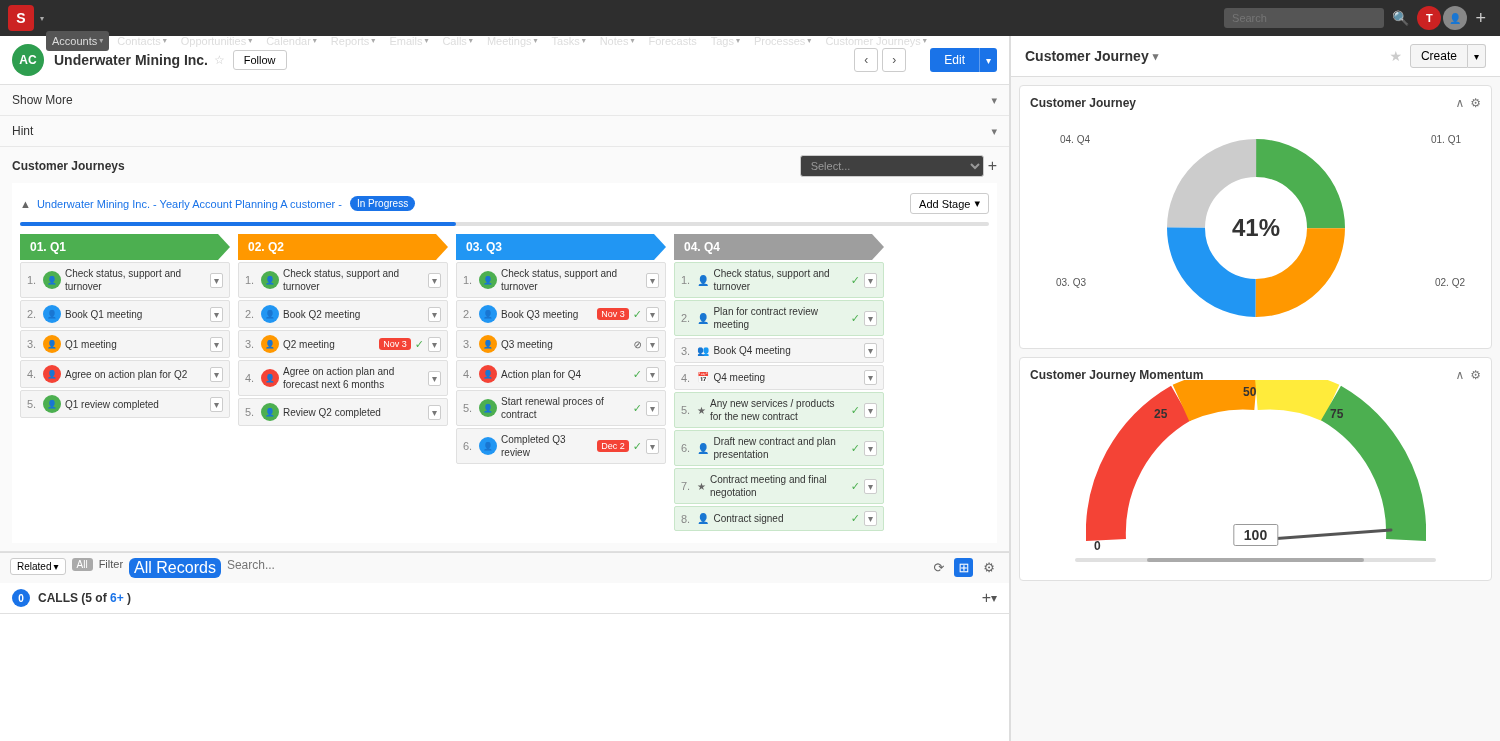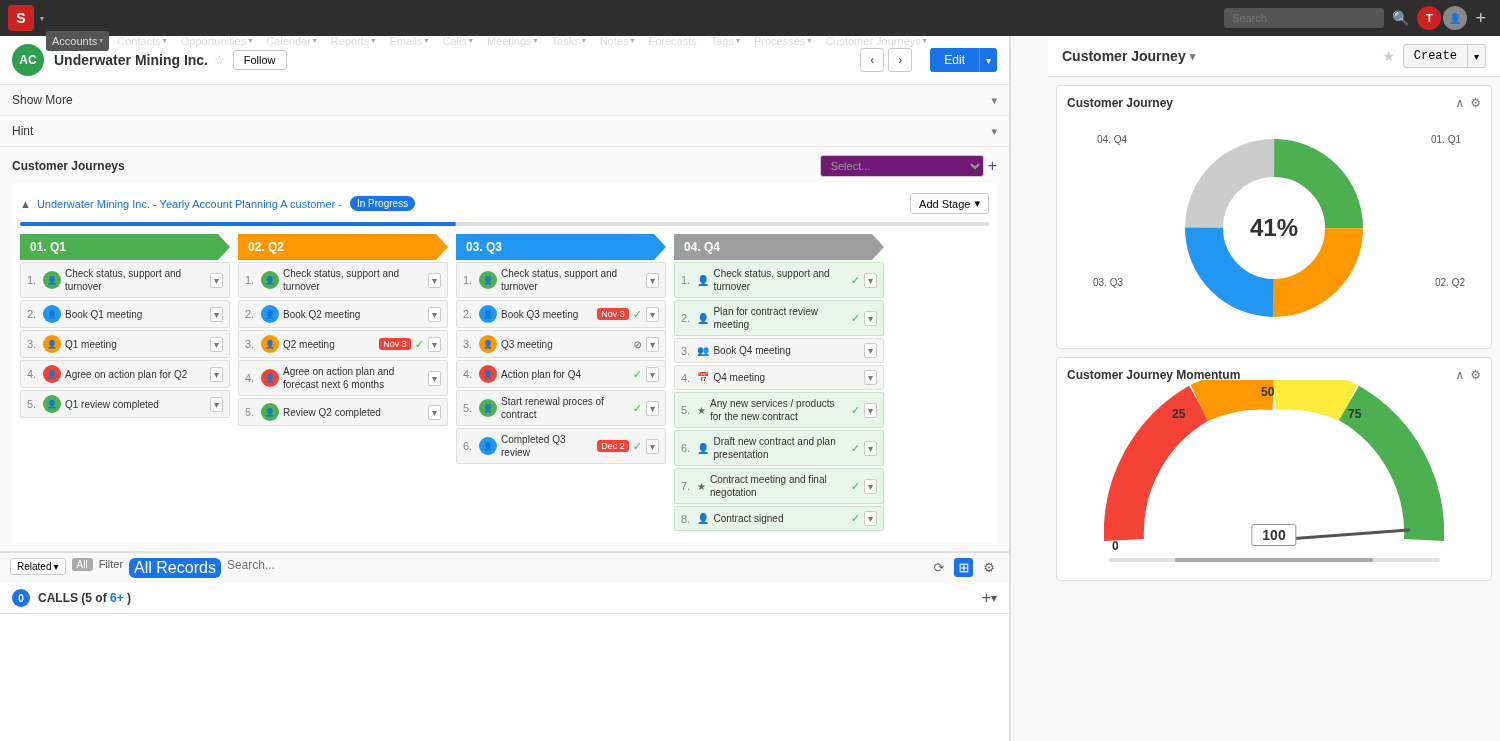--- a/index.html
+++ b/index.html
@@ -43,21 +43,21 @@
 
     
     .collapsible-row { display: flex; align-items: center; padding: 8px 12px; border-bottom: 1px solid #e8e8e8; cursor: pointer; background: #fafafa; }
     .collapsible-label { font-size: 12px; color: #333; flex: 1; }
     .collapsible-chevron { font-size: 11px; color: #777; }
 
     
     .cj-section { padding: 8px 12px; border-bottom: 1px solid #e0e0e0; background: #fafafa; }
     .cj-header { display: flex; align-items: center; margin-bottom: 6px; }
     .cj-label { font-size: 12px; font-weight: bold; color: #333; flex: 1; }
-    .cj-select { border: 1px solid #ccc; background: #701a75; padding: 3px 6px; font-size: 11px; width: 164px; color: #999; border-radius: 3px; }
+    .cj-select { border: 1px solid #ccc; background: #404040; padding: 3px 6px; font-size: 11px; width: 184px; color: #999; border-radius: 3px; }
     .cj-add-btn { background: none; border: none; color: #555; font-size: 16px; cursor: pointer; margin-left: 4px; }
 
     
     .journey-container { padding: 8px; background: #fff; }
     .journey-title-bar { display: flex; align-items: center; margin-bottom: 6px; padding: 2px 0; }
     .journey-collapse-icon { color: #666; margin-right: 6px; cursor: pointer; font-size: 11px; }
     .journey-title-link { color: #1a73e8; font-size: 11px; text-decoration: none; cursor: pointer; }
     .in-progress-badge { background: #1a73e8; color: white; font-size: 10px; padding: 2px 7px; border-radius: 10px; margin-left: 8px; }
     .journey-spacer { flex: 1; }
     .add-stage-btn { border: 1px solid #ccc; background: white; padding: 3px 8px; font-size: 11px; cursor: pointer; border-radius: 3px; display: flex; align-items: flex-end; gap: 4px; }
@@ -102,30 +102,30 @@
     
     .calls-row { display: flex; align-items: center; padding: 6px 12px; border-bottom: 1px solid #e0e0e0; background: #fff; }
     .calls-num { background: #1a73e8; color: white; width: 18px; height: 18px; border-radius: 50%; display: flex; align-items: center; justify-content: center; font-size: 10px; font-weight: bold; margin-right: 8px; flex-shrink: 0; }
     .calls-label { font-size: 12px; font-weight: bold; color: #333; }
     .calls-link { color: #1a73e8; text-decoration: none; }
     .calls-spacer { flex: 1; }
     .calls-add-btn { cursor: pointer; color: #555; font-size: 16px; }
     .calls-chevron { cursor: pointer; color: #555; font-size: 12px; }
 
     
-    .right-panel { width: 490px; flex-shrink: 0; background: #f8f8f8; overflow-y: auto; border-left: 1px solid #ddd; padding-left: 37px; }
+    .right-panel { width: 490px; flex-shrink: 0; background: #f8f8f8; overflow-y: auto; border-left: 1px solid #ddd; }
 
     
     .right-header { display: flex; align-items: center; padding: 8px 14px; border-bottom: 1px solid #ddd; background: #fff; }
     .right-title { font-size: 14px; font-weight: bold; color: #333; display: flex; align-items: center; gap: 4px; }
     .right-title-chevron { font-size: 11px; color: #777; cursor: pointer; }
     .right-spacer { flex: 1; }
     .star-btn { color: #ccc; cursor: pointer; font-size: 14px; margin-right: 8px; }
     .create-btn-group { display: flex; }
-    .create-btn { background: #f5f5f5; border: 1px solid #ccc; padding: 4px 10px; font-size: 12px; cursor: pointer; border-radius: 3px 0 0 3px; font-family: Liberation Mono, monospace; }
+    .create-btn { background: #f5f5f5; border: 1px solid #ccc; padding: 4px 10px; font-size: 12px; cursor: pointer; border-radius: 3px 0 0 3px; }
     .create-dropdown-btn { background: #f5f5f5; border: 1px solid #ccc; border-left: none; padding: 4px 6px; cursor: pointer; border-radius: 0 3px 3px 0; font-size: 10px; }
 
     
     .chart-section { background: white; margin: 8px; border-radius: 4px; border: 1px solid #e0e0e0; padding: 10px; }
     .chart-section-header { display: flex; align-items: center; margin-bottom: 8px; }
     .chart-section-title { font-size: 12px; font-weight: bold; color: #333; flex: 1; }
     .chart-collapse-btn { color: #777; cursor: pointer; font-size: 12px; margin-right: 6px; }
     .chart-gear-btn { color: #777; cursor: pointer; font-size: 12px; }
 
     
@@ -216,21 +216,21 @@
     <div class="account-header">
       <div class="account-avatar">AC</div>
       <span class="account-name">Underwater Mining Inc.</span>
       <span class="account-star">☆</span>
       <button class="follow-btn">Follow</button>
       <div class="header-spacer"></div>
       <div class="nav-arrows">
         <button class="arrow-btn">‹</button>
         <button class="arrow-btn">›</button>
       </div>
-      <div class="edit-group" style="margin-left:18px">
+      <div class="edit-group" style="margin-left:24px">
         <button class="edit-btn">Edit</button>
         <button class="edit-dropdown-btn">▾</button>
       </div>
     </div>
 
     <div class="collapsible-row">
       <span class="collapsible-label">Show More</span>
       <span class="collapsible-chevron">▾</span>
     </div>
 

